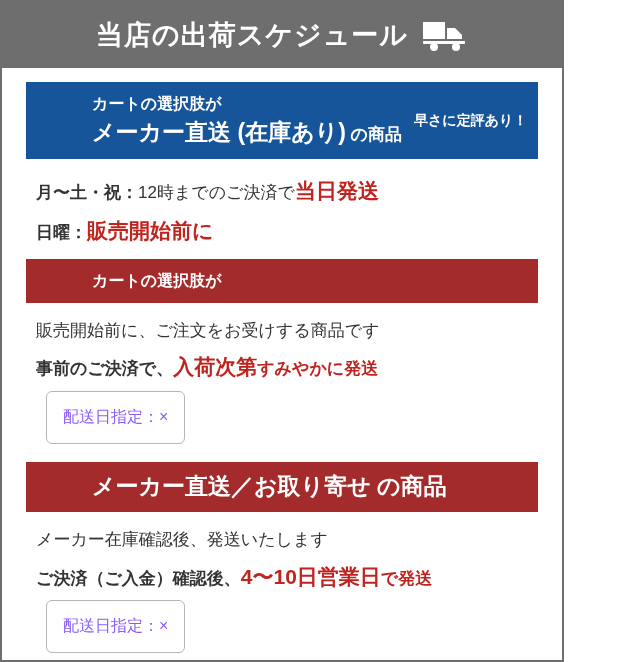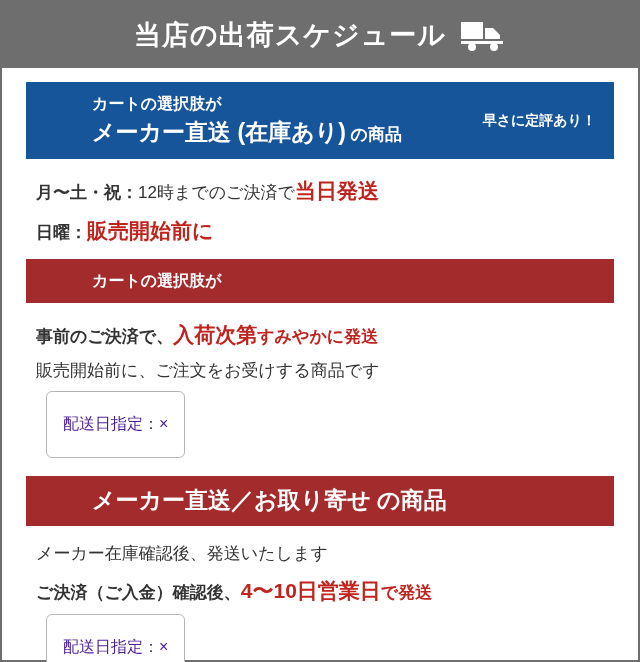--- a/index.html
+++ b/index.html
@@ -8,21 +8,21 @@
   }
   body {
     width: 640px;
     height: 662px;
     background: #ffffff;
     font-family: "Liberation Sans", sans-serif;
     color: #333333;
     overflow: hidden;
   }
   .page {
-    width: 640px;
+    width: 564px;
     height: 662px;
     box-sizing: border-box;
     border: 2px solid #6e6e6e;
     background: #ffffff;
     display: flex;
     flex-direction: column;
   }
   
   .header {
     background: #6e6e6e;
@@ -111,23 +111,23 @@
   }
   .em-red-sm {
     color: #c0241f;
     font-weight: bold;
     font-size: 17px;
   }
   .pill {
     display: inline-block;
     border: 1px solid #b5b5b5;
     border-radius: 6px;
-    padding: 22px 16px;
+    padding: 15px 16px;
     font-size: 16px;
-    color: #4c1d95;
+    color: #8b5cf6;
     background: #ffffff;
     margin: 4px 0 10px 10px;
   }
 </style>
 </head>
 <body>
 
 <div class="page">
 
   <div class="header">
@@ -158,22 +158,22 @@
       <div class="line"><span class="label">日曜：</span><span class="em-red">販売開始前に</span></div>
     </div>
 
     <div class="band band-red">
       <div class="band-left">
         <div class="band-sub">カートの選択肢が</div>
       </div>
     </div>
 
     <div class="lines">
+      <div class="line"><span>販売開始前に、ご注文をお受けする商品です</span></div>
       <div class="line"><span class="label">事前のご決済で、</span><span class="em-red">入荷次第</span><span class="em-red-sm">すみやかに発送</span></div>
-      <div class="line"><span>販売開始前に、ご注文をお受けする商品です</span></div>
       <div class="pill">配送日指定：×</div>
     </div>
 
     <div class="band band-red">
       <div class="band-left">
         <div class="band-single"><span>メーカー直送／お取り寄せ</span><span class="suffix"> の商品</span></div>
       </div>
     </div>
 
     <div class="lines">

